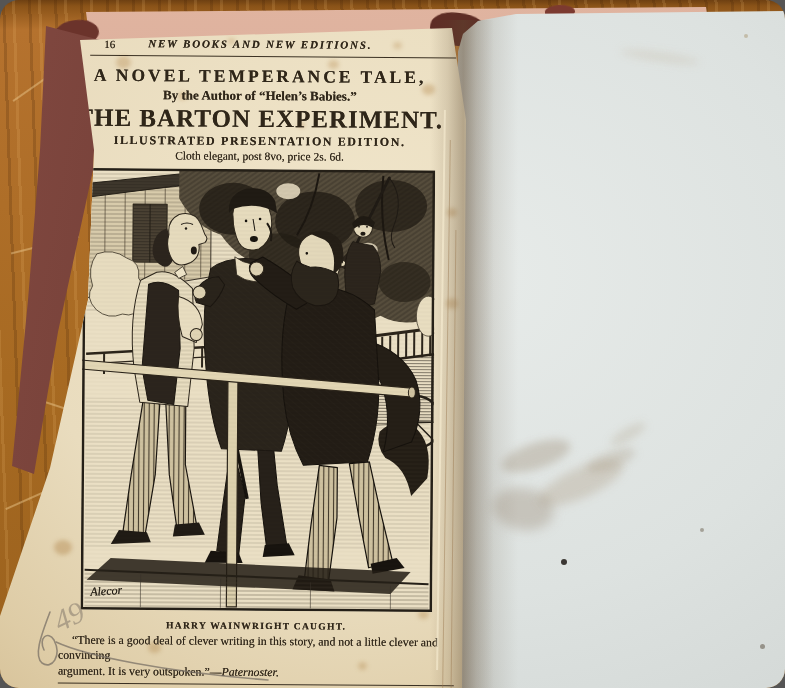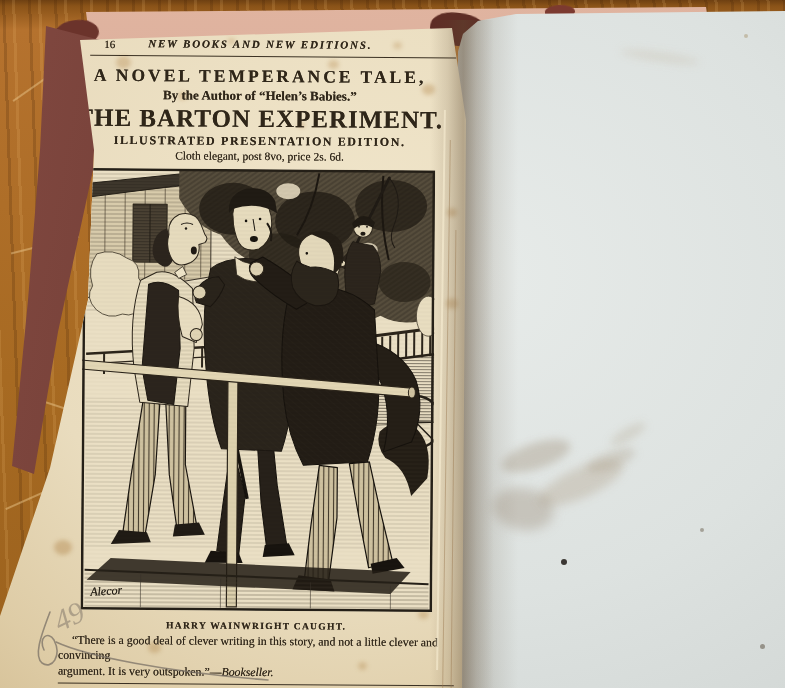--- a/index.html
+++ b/index.html
@@ -1,20 +1,20 @@
 <!DOCTYPE html>
 <html><head>
 <meta charset="utf-8">
 <style>
   html,body{margin:0;padding:0;background:#555;}
   .photo{position:relative;width:785px;height:688px;overflow:hidden;
     font-family:"Liberation Serif",serif;
     background:
       repeating-linear-gradient(88deg, rgba(70,35,6,.22) 0 3px, rgba(0,0,0,0) 3px 10px, rgba(255,205,130,.14) 10px 13px, rgba(0,0,0,0) 13px 26px),
-      linear-gradient(180deg,#6e4012 0,#8a5318 6px,#b5722e 30px,#a76a22 55%,#9a611d 100%);}
+      linear-gradient(180deg,#6e4012 0,#8a5318 6px,#b5722e 30px,#a76a22 55%,#9a611d 100%); border-radius: 19px;}
   .scratch{position:absolute;background:rgba(232,195,135,.5);filter:blur(.4px);}
   .pink-band{position:absolute;inset:0;
     clip-path:polygon(86px 12px,706px 7px,708px 21px,524px 18px,472px 29px,456px 43px,170px 45px,90px 43px);
     background:linear-gradient(180deg,#e0b4a0,#c79683);}
   .red-blob{position:absolute;border-radius:45% 55% 50% 50%;filter:blur(.6px);}
   .cover-left{position:absolute;inset:0;
     clip-path:polygon(46px 26px,100px 40px,93px 170px,58px 332px,34px 474px,12px 466px,28px 300px,40px 150px);
     background:linear-gradient(100deg,#814840 0%,#6b3a32 45%,#5c2f29 100%);}
   .page-right{position:absolute;inset:0;
     clip-path:polygon(458px 52px,463px 34px,478px 21px,516px 14px,785px 11px,785px 688px,452px 688px);
@@ -263,21 +263,21 @@
           </g>
 
           <text x="10" y="428" font-size="12" font-style="italic" fill="#241f17" transform="rotate(-4 10 428)" font-family="Liberation Serif, serif">Alecor</text>
 
           <rect x="2" y="2" width="348" height="438" fill="url(#ph)" opacity=".06"></rect>
           <rect x="1.5" y="1.5" width="349" height="439" fill="none" stroke="#241f17" stroke-width="2.5"></rect>
         </svg>
         <figcaption class="plate-caption">HARRY WAINWRIGHT CAUGHT.</figcaption>
       </figure>
 
-      <p class="review"><span class="l1">“There is a good deal of clever writing in this story, and not a little clever and convincing</span><span>argument. It is very outspoken.”—</span><i>Bookseller.</i></p>
+      <p class="review"><span class="l1">“There is a good deal of clever writing in this story, and not a little clever and convincing</span><span>argument. It is very outspoken.”—</span><i>Paternoster.</i></p>
 
       <hr class="bottom-rule">
       <p class="publisher">4, Paternoster Square, London ; 4, Donegal Place, Belfast.</p>
     </div>
 
     <svg class="pencil" width="280" height="94" viewBox="0 0 280 94">
       <g stroke="#7a7166" stroke-width="1.6" fill="none" opacity=".75" stroke-linecap="round">
         <path d="M34 18 C24 44 18 62 26 69 C36 76 46 62 38 46 C32 36 22 44 28 56"></path>
         <path d="M40 48 C70 62 150 78 252 86"></path>
       </g>

